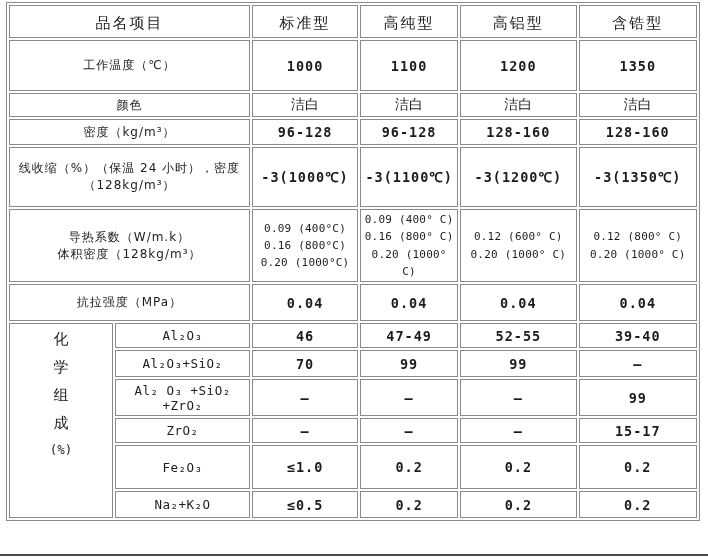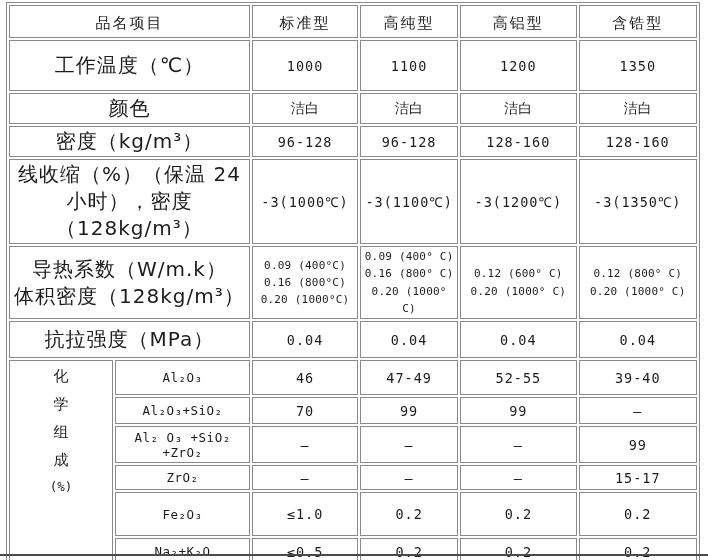--- a/index.html
+++ b/index.html
@@ -23,26 +23,27 @@
   }
   td {
     border: 1px solid #8a8a8a;
     text-align: center;
     vertical-align: middle;
     padding: 1px 2px;
     font-size: 14px;
     overflow: hidden;
     box-sizing: border-box;
   }
-  td.label { font-size: 20px; letter-spacing: 1px; }
+  td.label { font-size: 12px; letter-spacing: 1px; }
   td.hdr   { font-size: 15px; letter-spacing: 2px; vertical-align: top; padding-top: 8px; }
   .num {
     font-family: "DejaVu Sans Mono", monospace;
     font-size: 13.5px;
     letter-spacing: 1px;
+    font-weight: bold;
   }
   .thermal {
     font-family: "DejaVu Sans Mono", monospace;
     font-size: 11px;
     letter-spacing: 0.2px;
     line-height: 1.55;
   }
   .pre { white-space: pre-line; }
   .chemname {
     font-family: "DejaVu Sans Mono", monospace;
@@ -110,21 +111,21 @@
 
     <tr>
       <td class="label" colspan="2" style="height:26px">密度（kg/m³）</td>
       <td class="num">96-128</td>
       <td class="num">96-128</td>
       <td class="num">128-160</td>
       <td class="num">128-160</td>
     </tr>
 
     <tr>
-      <td class="label pre" colspan="2" style="height:75px">线收缩（%）（保温 24 小时），密度
+      <td class="label pre" colspan="2" style="height:60px">线收缩（%）（保温 24 小时），密度
 （128kg/m³）</td>
       <td class="num">-3(1000℃)</td>
       <td class="num">-3(1100℃)</td>
       <td class="num">-3(1200℃)</td>
       <td class="num">-3(1350℃)</td>
     </tr>
 
     <tr>
       <td class="label pre" colspan="2" style="height:73px">导热系数（W/m.k）
 体积密度（128kg/m³）</td>
@@ -151,21 +152,21 @@
     <tr>
       <td class="group" rowspan="6">
         <div class="vstack">
           <span>化</span>
           <span>学</span>
           <span>组</span>
           <span>成</span>
           <span class="pct">(%)</span>
         </div>
       </td>
-      <td class="chemname" style="height:35px">Al₂O₃</td>
+      <td class="chemname" style="height:25px">Al₂O₃</td>
       <td class="num">46</td>
       <td class="num">47-49</td>
       <td class="num">52-55</td>
       <td class="num">39-40</td>
     </tr>
 
     <tr>
       <td class="chemname" style="height:27px">Al₂O₃+SiO₂</td>
       <td class="num">70</td>
       <td class="num">99</td>

